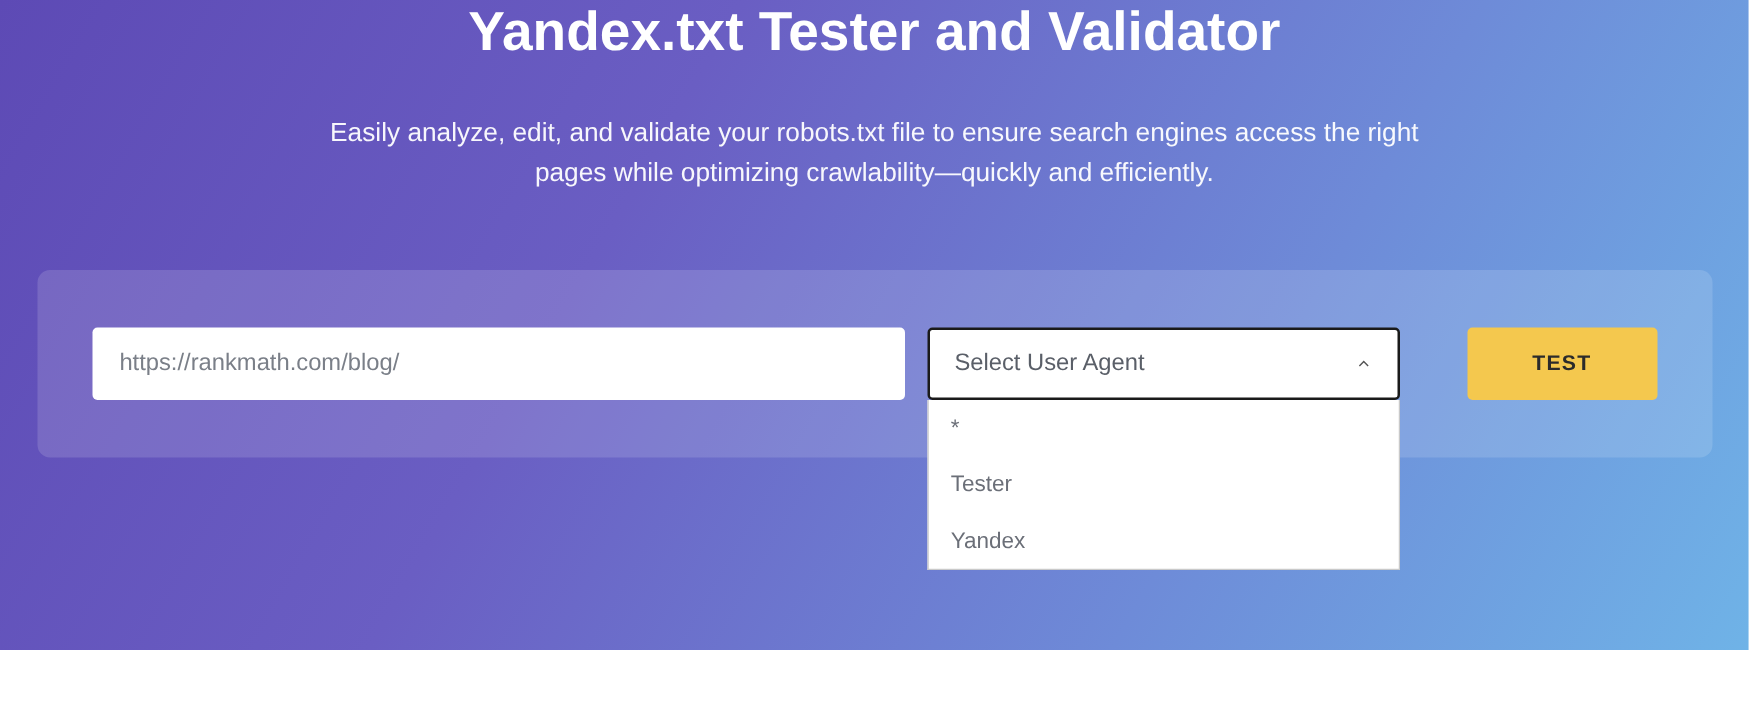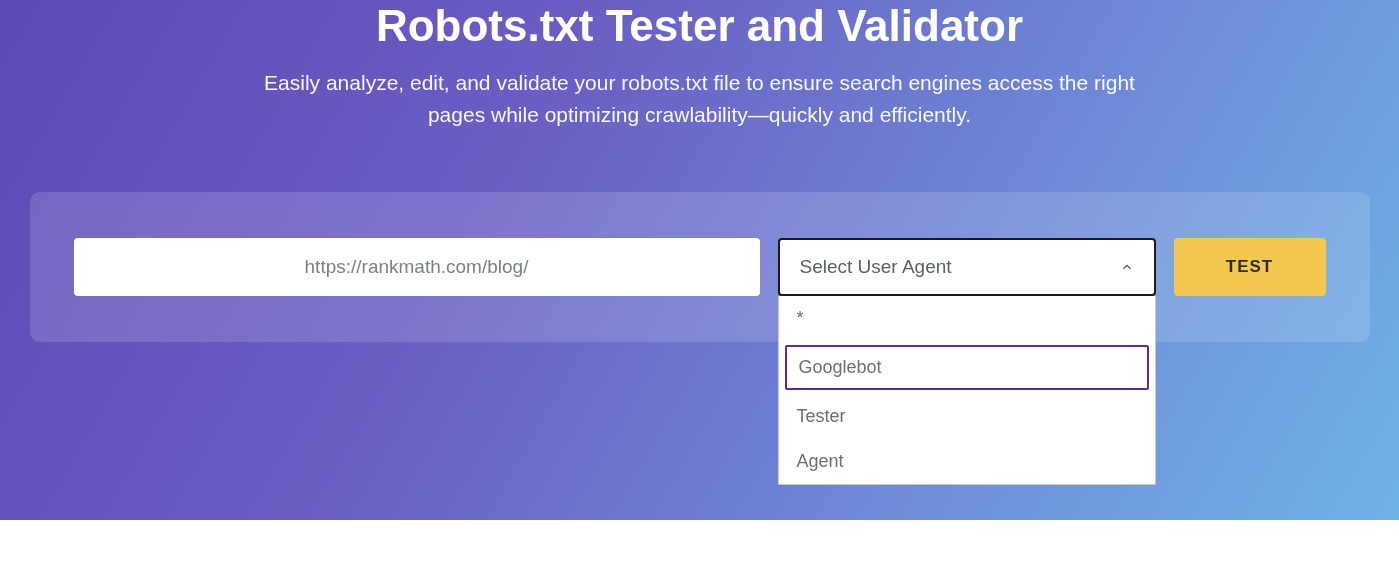--- a/index.html
+++ b/index.html
@@ -17,21 +17,21 @@
   .hero h1 {
     font-size: 44px;
     font-weight: 700;
     padding-top: 0;
     margin-top: 0;
     line-height: 1.2;
   }
   .hero p.subtitle {
     font-size: 21px;
     font-weight: 400;
-    margin: 14px auto 0;
+    margin: 38px auto 0;
     max-width: 900px;
     line-height: 1.55;
     color: rgba(255,255,255,0.95);
   }
 
   .panel {
     margin: 60px auto 0;
     width: 1340px;
     background: rgba(255,255,255,0.14);
     border-radius: 10px;
@@ -44,21 +44,20 @@
   .url-input {
     flex: 1 1 auto;
     height: 58px;
     border: none;
     border-radius: 4px;
     padding: 12px 22px;
     font-size: 19px;
     color: #7a7f88;
     outline: none;
     background: #fff;
-    text-align: center;
   }
 
   .select-wrap {
     position: relative;
     width: 378px;
   }
   .select-box {
     width: 100%;
     height: 58px;
     background: #fff;
@@ -112,52 +111,52 @@
     width: 152px;
     height: 58px;
     background: #f4c84e;
     border: none;
     border-radius: 4px;
     font-size: 17px;
     font-weight: 700;
     letter-spacing: 1px;
     color: #2b2b2b;
     cursor: pointer;
+    margin-left: 36px;
   }
 
   .footer-white {
     width: 100%;
     height: 59px;
     background: #fff;
   }
 </style>
 </head>
 <body>
 
 <div class="hero">
-  <h1>Robots.txt Tester and Validator</h1>
+  <h1>Yandex.txt Tester and Validator</h1>
   <p class="subtitle">Easily analyze, edit, and validate your robots.txt file to ensure search engines access the right pages while optimizing crawlability—quickly and efficiently.</p>
 
   <div class="panel">
     <input class="url-input" type="text" placeholder="https://rankmath.com/blog/" value="https://rankmath.com/blog/" style="">
 
     <div class="select-wrap">
       <div class="select-box">
         <span>Select User Agent</span>
         <span class="chev">
           <svg width="14" height="14" viewBox="0 0 24 24" fill="none" stroke-width="2">
             <polyline points="6 15 12 9 18 15"></polyline>
           </svg>
         </span>
       </div>
       <div class="dropdown" id="ua-dropdown">
           <div class="opt">*</div>
-          <div class="opt highlight">Googlebot</div>
           <div class="opt">Tester</div>
-          <div class="opt">Agent</div>
+          <div class="opt">Yandex</div>
         </div>
     </div>
 
     <button class="test-btn">TEST</button>
   </div>
 </div>
 
 <div class="footer-white"></div>
 
 </body></html>

